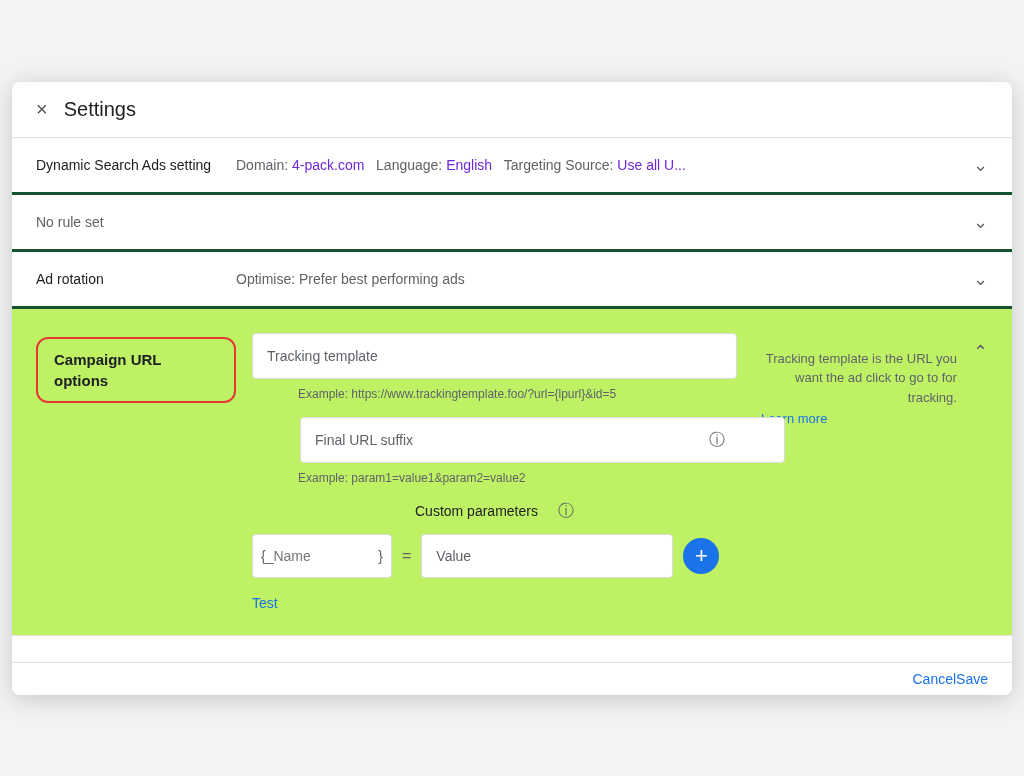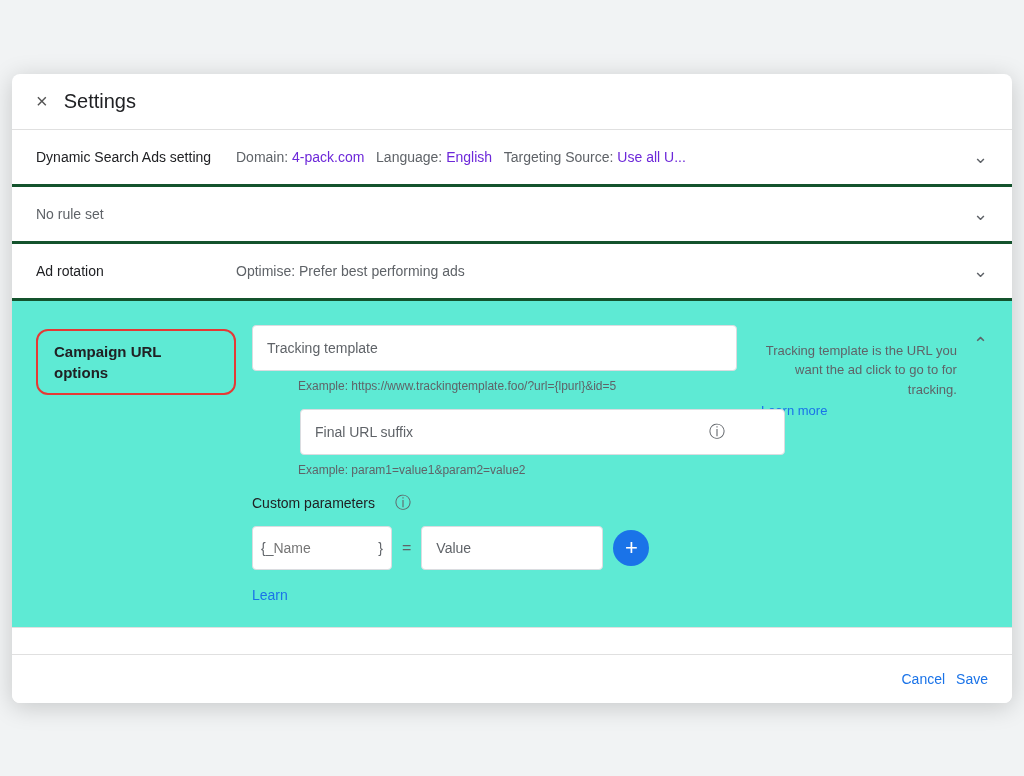--- a/index.html
+++ b/index.html
@@ -65,21 +65,21 @@
     .chevron-down {
       color: #5f6368;
       font-size: 18px;
       margin-left: 12px;
     }
     
     .campaign-url-section {
       display: flex;
       padding: 24px 24px 0 24px;
       border-bottom: 1px solid #e0e0e0;
-      background: #5eead4;
+      background: #bef264;
     }
     .campaign-url-label {
       width: 200px;
       min-width: 200px;
       padding-top: 4px;
     }
     .campaign-url-label-text {
       font-size: 15px;
       font-weight: 600;
       color: #202124;
@@ -146,20 +146,21 @@
       cursor: pointer;
     }
     .custom-params-label {
       display: flex;
       align-items: center;
       gap: 20px;
       font-size: 14px;
       color: #202124;
       font-weight: 500;
       margin-bottom: 12px;
+      justify-content: center;
     }
     .custom-params-row {
       display: flex;
       align-items: center;
       gap: 10px;
       margin-bottom: 16px;
     }
     .param-name-wrap {
       display: flex;
       align-items: center;
@@ -188,21 +189,21 @@
       font-weight: 500;
     }
     .param-value-input {
       border: 1.5px solid #dadce0;
       border-radius: 4px;
       padding: 10px 14px;
       font-size: 14px;
       color: #5f6368;
       outline: none;
       height: 44px;
-      width: 182px;
+      width: 252px;
       background: #fff;
     }
     .param-value-input::placeholder {
       color: #5f6368;
     }
     .add-btn {
       width: 36px;
       height: 36px;
       background: #1a73e8;
       border-radius: 50%;
@@ -253,22 +254,22 @@
       cursor: pointer;
       margin-left: 8px;
       margin-top: 0;
       align-self: flex-start;
     }
     
     .modal-footer {
       display: flex;
       justify-content: flex-end;
       align-items: center;
-      gap: 11px;
-      padding: 16px 24px;
+      gap: 0;
+      padding: 8px 24px;
       background: #fff;
       border-top: 1px solid #e0e0e0;
       margin-top: 26px;
     }
     .cancel-btn {
       font-size: 14px;
       color: #1a73e8;
       background: none;
       border: none;
       cursor: pointer;
@@ -345,21 +346,21 @@
             <span class="param-brace">{_</span>
             <input class="param-name-input" type="text" placeholder="Name" style="">
             <span class="param-brace">}</span>
           </div>
           <span class="equals-sign">=</span>
           <input class="param-value-input" type="text" placeholder="Value" style="">
           <button class="add-btn">+</button>
         </div>
 
         
-        <a class="test-link" href="#">Learn</a>
+        <a class="test-link" href="#">Test</a>
       </div>
 
       <div class="campaign-url-sidebar">
         <p class="sidebar-info-text">Tracking template is the URL you want the ad click to go to for tracking.</p>
         <a class="learn-more" href="#">Learn more</a>
       </div>
 
       <div class="chevron-up-wrap">
         <span class="chevron-up">⌃</span>
       </div>

